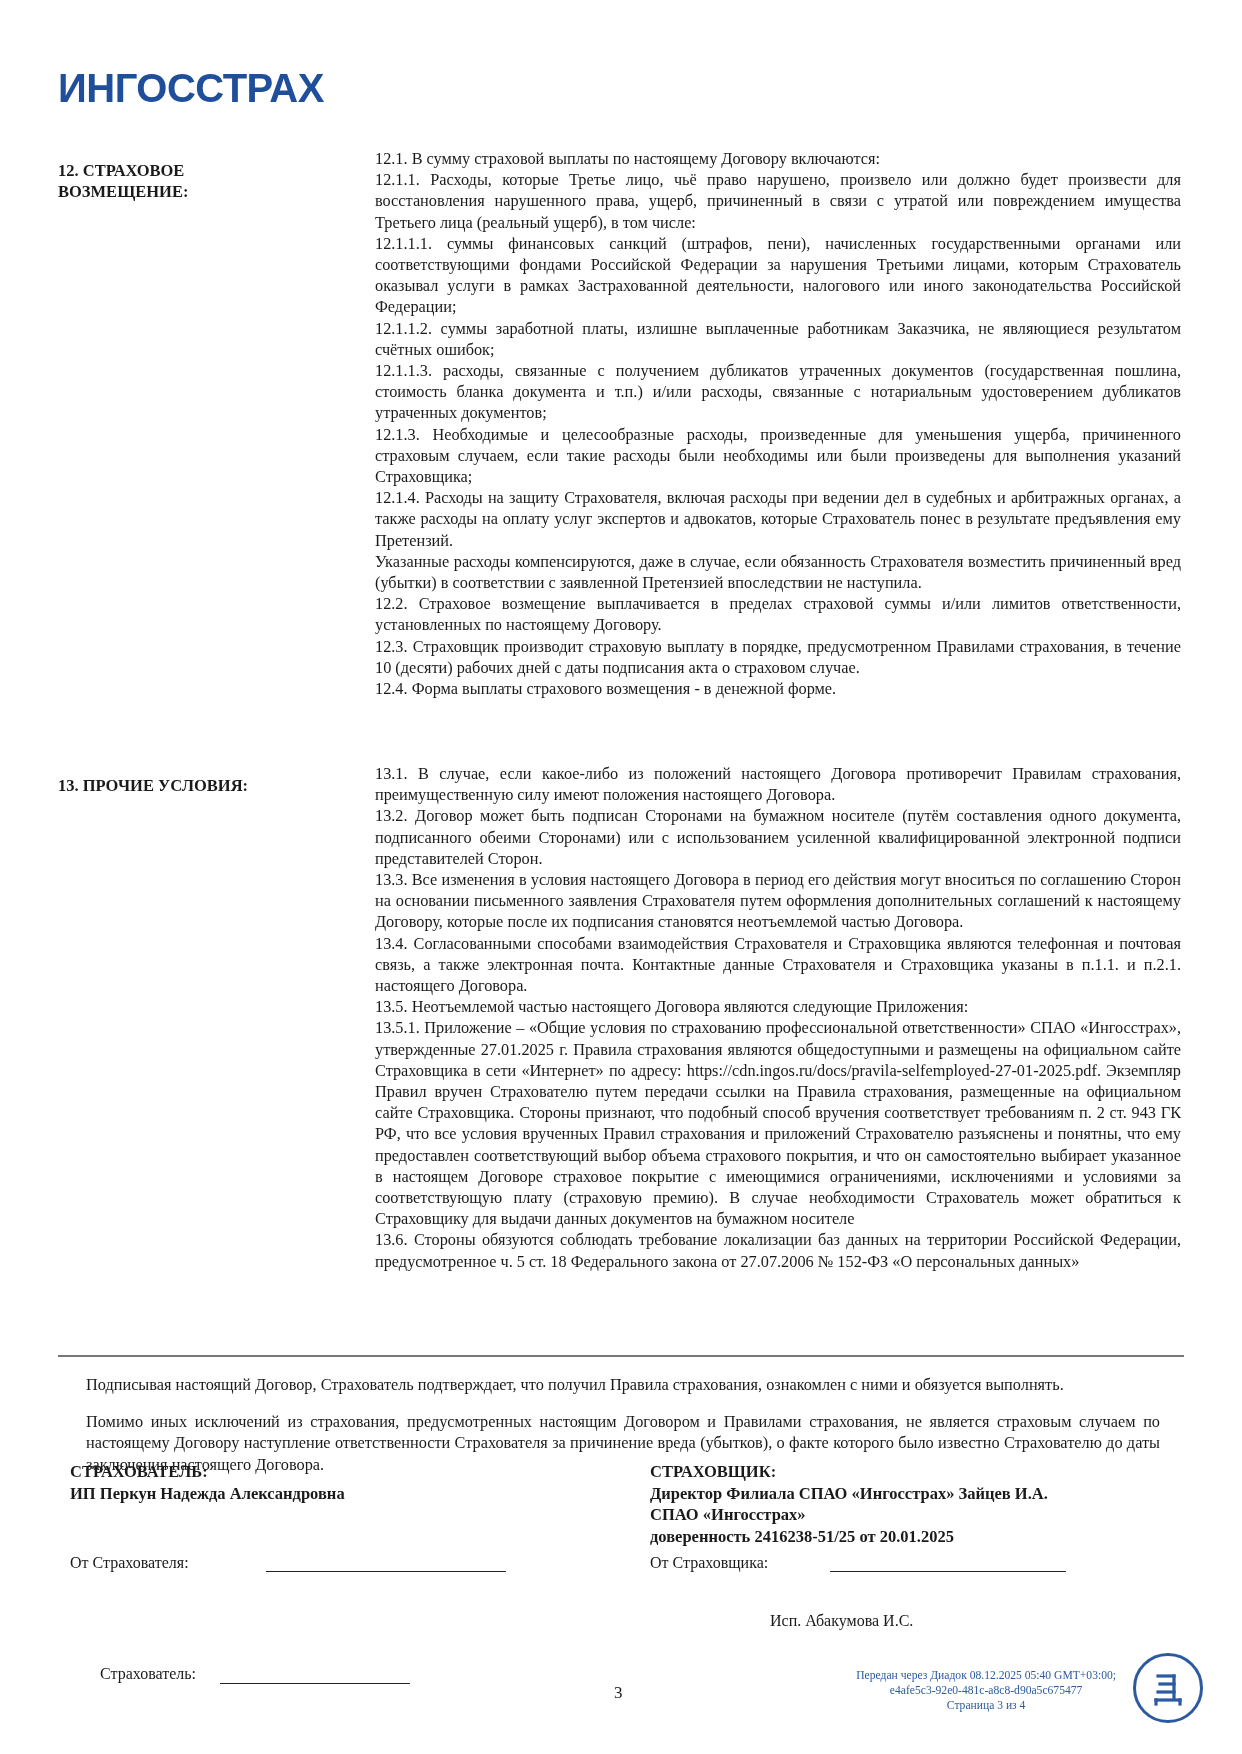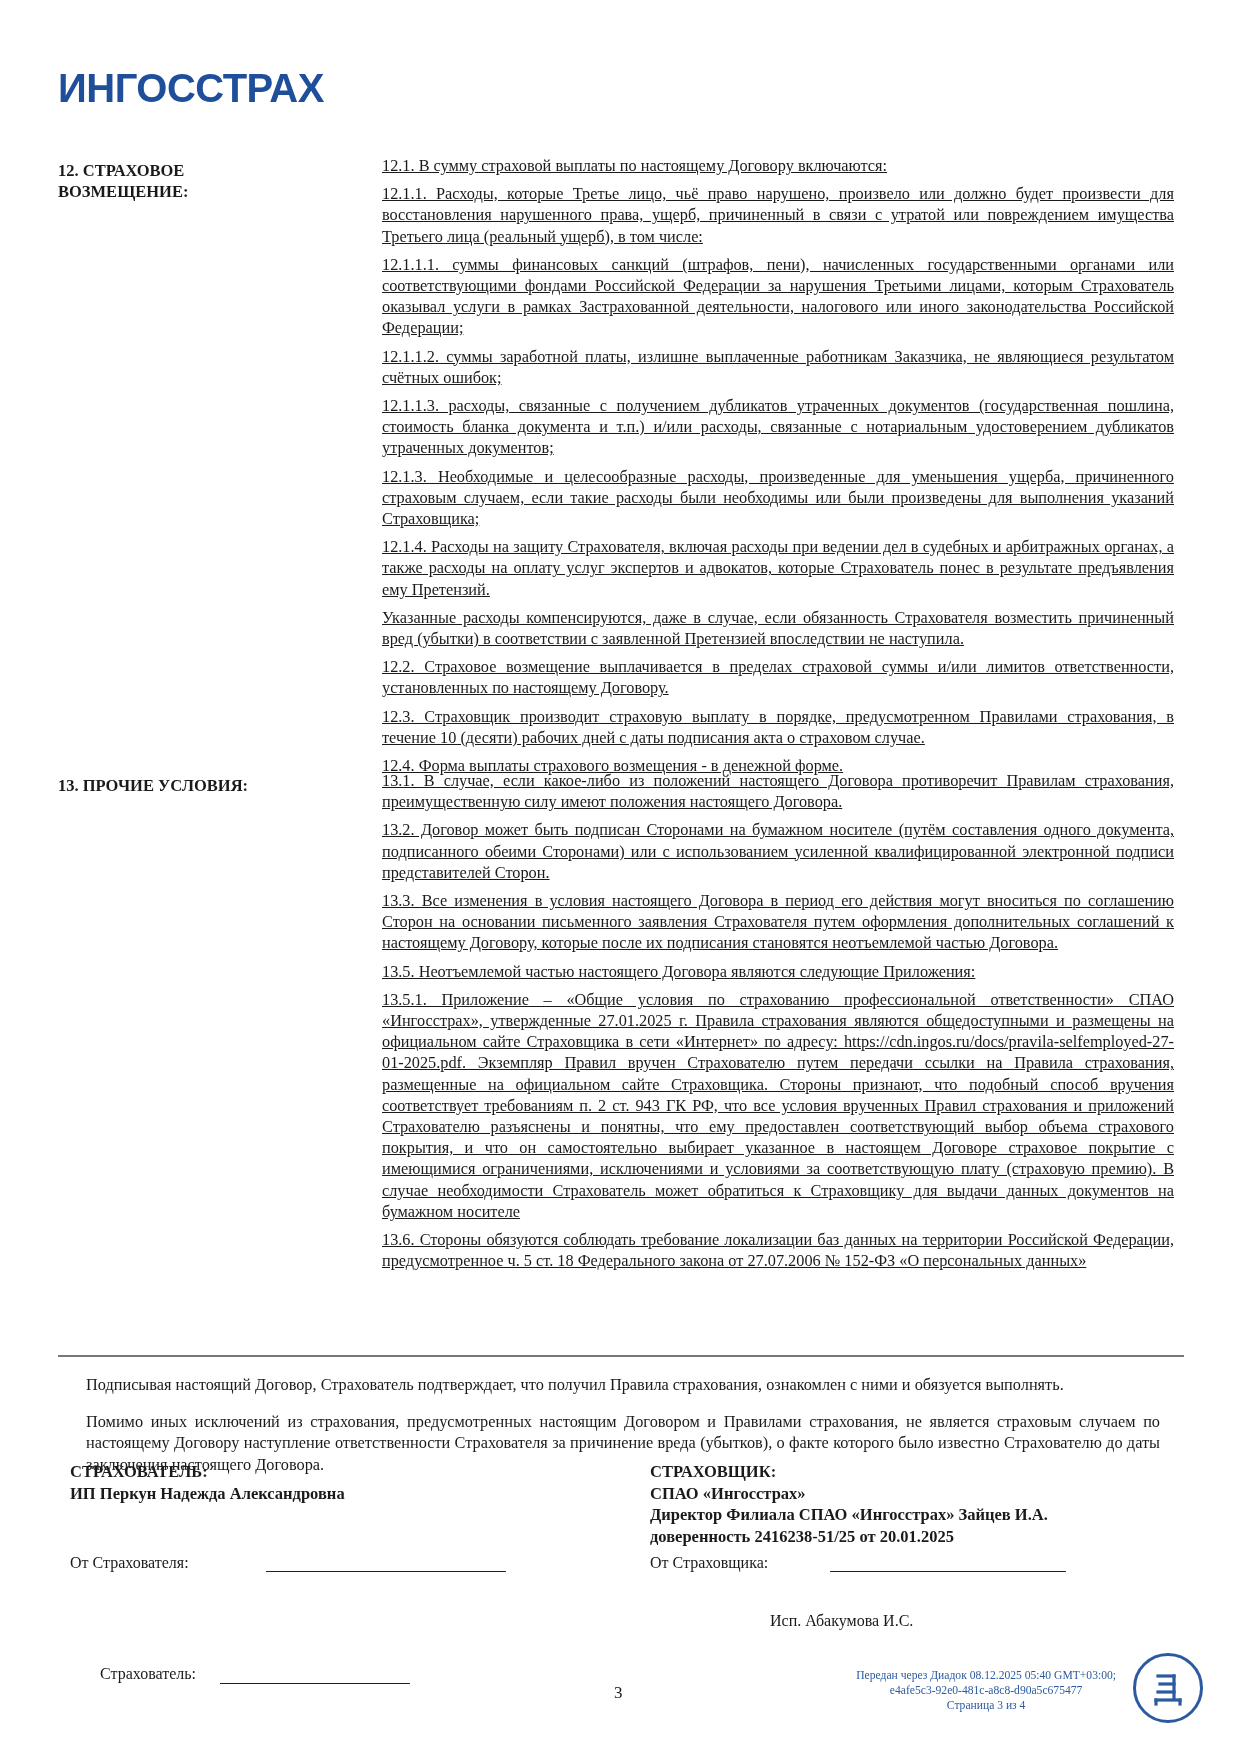--- a/index.html
+++ b/index.html
@@ -3,21 +3,21 @@
 <meta charset="utf-8">
 <style>
   html, body { margin: 0; padding: 0; background: #ffffff; }
   body { width: 1242px; height: 1754px; position: relative; overflow: hidden;
          font-family: "Liberation Serif", "DejaVu Serif", serif; color: #1a1a1a; }
   .logo { position: absolute; left: 58px; top: 64px; font-family: "Liberation Sans", "DejaVu Sans", sans-serif;
           font-weight: bold; font-size: 40px; letter-spacing: -0.5px; color: #1f4e9b; line-height: 48px; }
   .section { position: absolute; left: 58px; width: 1126px; }
   .sec-title { position: absolute; left: 0; top: 12px; width: 250px; font-weight: bold; font-size: 16.5px; line-height: 21px; }
   .sec-body { position: absolute; left: 317px; width: 806px; top: 0; font-size: 16.3px; line-height: 21.2px; text-align: justify; }
-  .sec-body p { margin: 7px; text-decoration: underline; }
+  .sec-body p { margin: 0; }
   #sec12 { top: 148px; }
   #sec13 { top: 763px; }
   .divider { position: absolute; left: 58px; top: 1355px; width: 1126px; height: 0; border-top: 2px solid #777; }
   .notice { position: absolute; left: 70px; top: 1358px; width: 1106px; font-size: 16.3px; line-height: 21.2px; text-align: justify; }
   .notice p { margin: 16px; }
   .party { position: absolute; font-size: 16.5px; line-height: 21.5px; }
   .party .role { font-weight: bold; }
   .party .line { font-weight: bold; }
   #insured { left: 70px; top: 1461px; width: 520px; }
   #insurer { left: 650px; top: 1461px; width: 560px; }
@@ -57,42 +57,43 @@
 </div>
 
 <div class="section" id="sec13">
   <div class="sec-title">
     <div>13.  ПРОЧИЕ УСЛОВИЯ:</div>
   </div>
   <div class="sec-body">
     <p>13.1. В случае, если какое-либо из положений настоящего Договора противоречит Правилам страхования, преимущественную силу имеют положения настоящего Договора.</p>
     <p>13.2. Договор может быть подписан Сторонами на бумажном носителе (путём составления одного документа, подписанного обеими Сторонами) или с использованием усиленной квалифицированной электронной подписи представителей Сторон.</p>
     <p>13.3. Все изменения в условия настоящего Договора в период его действия могут вноситься по соглашению Сторон на основании письменного заявления Страхователя путем оформления дополнительных соглашений к настоящему Договору, которые после их подписания становятся неотъемлемой частью Договора.</p>
+    <p>13.4.  Согласованными способами взаимодействия Страхователя и Страховщика являются телефонная и почтовая связь, а также электронная почта. Контактные данные Страхователя и Страховщика указаны в п.1.1. и п.2.1. настоящего Договора.</p>
     <p>13.5.  Неотъемлемой частью настоящего Договора являются следующие Приложения:</p>
     <p>13.5.1.  Приложение – «Общие условия по страхованию профессиональной ответственности» СПАО «Ингосстрах», утвержденные 27.01.2025 г. Правила страхования являются общедоступными и размещены на официальном сайте Страховщика в сети «Интернет» по адресу: https://cdn.ingos.ru/docs/pravila-selfemployed-27-01-2025.pdf. Экземпляр Правил вручен Страхователю путем передачи ссылки на Правила страхования, размещенные на официальном сайте Страховщика. Стороны признают, что подобный способ вручения соответствует требованиям п. 2 ст. 943 ГК РФ, что все условия врученных Правил страхования и приложений Страхователю разъяснены и понятны, что ему предоставлен соответствующий выбор объема страхового покрытия, и что он самостоятельно выбирает указанное в настоящем Договоре страховое покрытие с имеющимися ограничениями, исключениями и условиями за соответствующую плату (страховую премию). В случае необходимости Страхователь может обратиться к Страховщику для выдачи данных документов на бумажном носителе</p>
     <p>13.6.  Стороны обязуются соблюдать требование локализации баз данных на территории Российской Федерации, предусмотренное ч. 5 ст. 18 Федерального закона от 27.07.2006 № 152-ФЗ «О персональных данных»</p>
   </div>
 </div>
 
 <div class="divider"></div>
 
 <div class="notice">
   <p>Подписывая настоящий Договор, Страхователь подтверждает, что получил Правила страхования, ознакомлен с ними и обязуется выполнять.</p>
   <p>Помимо иных исключений из страхования, предусмотренных настоящим Договором и Правилами страхования, не является страховым случаем по настоящему Договору наступление ответственности Страхователя за причинение вреда (убытков), о факте которого было известно Страхователю до даты заключения настоящего Договора.</p>
 </div>
 
 <div class="party" id="insured">
   <div class="role">СТРАХОВАТЕЛЬ:</div>
   <div class="line">ИП Перкун Надежда Александровна</div>
 </div>
 
 <div class="party" id="insurer">
   <div class="role">СТРАХОВЩИК:</div>
+  <div class="line">Директор Филиала СПАО «Ингосстрах» Зайцев И.А.</div>
   <div class="line">СПАО «Ингосстрах»</div>
-  <div class="line">Директор Филиала СПАО «Ингосстрах» Зайцев И.А.</div>
   <div class="line">доверенность 2416238-51/25 от 20.01.2025</div>
 </div>
 
 <div class="sign" style="left:70px; top:1553px;">От Страхователя:</div>
 <div class="sign-line" style="left:266px; top:1571px; width:240px;"></div>
 
 <div class="sign" style="left:650px; top:1553px;">От Страховщика:</div>
 <div class="sign-line" style="left:830px; top:1571px; width:236px;"></div>
 
 <div class="executor">Исп. Абакумова И.С.</div>

